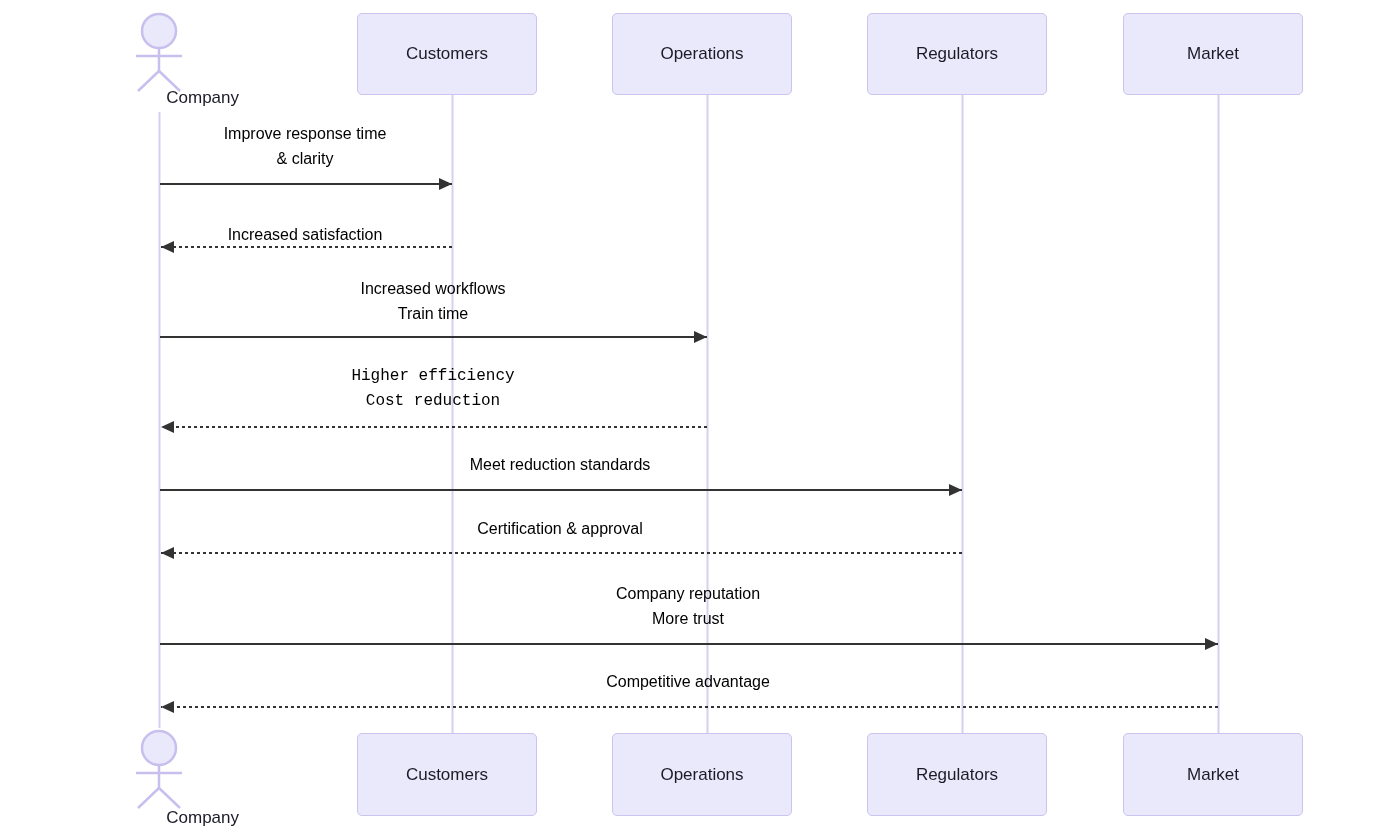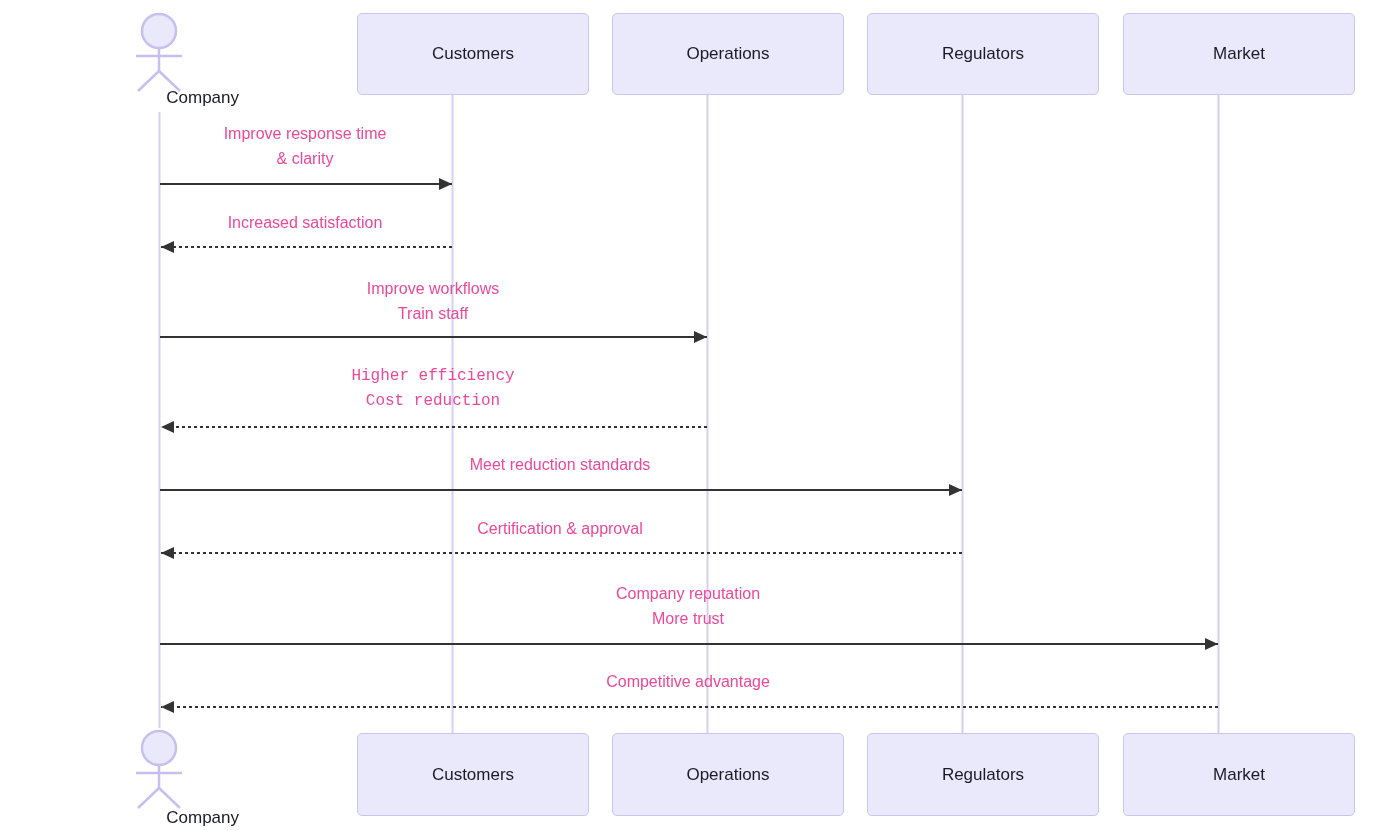--- a/index.html
+++ b/index.html
@@ -17,21 +17,21 @@
   }
   .svg-layer {
     position: absolute;
     left: 0;
     top: 0;
     width: 1379px;
     height: 831px;
   }
   .participant-box {
     position: absolute;
-    width: 232px;
+    width: 180px;
     height: 82px;
     background: #EAE8FB;
     border: 1px solid #CCC3EE;
     border-radius: 5px;
     display: flex;
     align-items: center;
     justify-content: center;
     font-size: 17px;
     color: #1b1b28;
     box-sizing: border-box;
@@ -43,21 +43,21 @@
     font-size: 17px;
     line-height: 20px;
     color: #1b1b28;
   }
   .message-label {
     position: absolute;
     transform: translateX(-50%);
     text-align: center;
     font-size: 16px;
     line-height: 25px;
-    color: #ec4899;
+    color: #000000;
     white-space: nowrap;
   }
   .message-line { display: block; }
 </style>
 </head>
 <body>
 
 <div class="canvas">
 
   <svg class="svg-layer" width="1379" height="831" viewBox="0 0 1379 831" xmlns="http://www.w3.org/2000/svg">
@@ -103,26 +103,26 @@
 
   <div class="participant-box" style="left:357px;  top:13px;">Customers</div>
   <div class="participant-box" style="left:612px;  top:13px;">Operations</div>
   <div class="participant-box" style="left:867px;  top:13px;">Regulators</div>
   <div class="participant-box" style="left:1123px; top:13px;">Market</div>
 
   <div class="message-label" style="left:305px; top:121px;">
     <span class="message-line">Improve response time</span>
     <span class="message-line">&amp; clarity</span>
   </div>
-  <div class="message-label" style="left:305px; top:210px;">
+  <div class="message-label" style="left:305px; top:222px;">
     <span class="message-line">Increased satisfaction</span>
   </div>
   <div class="message-label" style="left:433px; top:276px;">
-    <span class="message-line">Improve workflows</span>
-    <span class="message-line">Train staff</span>
+    <span class="message-line">Increased workflows</span>
+    <span class="message-line">Train time</span>
   </div>
   <div class="message-label" style="left:433px; top:364px;font-family:Liberation Mono, monospace;">
     <span class="message-line">Higher efficiency</span>
     <span class="message-line">Cost reduction</span>
   </div>
   <div class="message-label" style="left:560px; top:452px;">
     <span class="message-line">Meet reduction standards</span>
   </div>
   <div class="message-label" style="left:560px; top:516px;">
     <span class="message-line">Certification &amp; approval</span>

